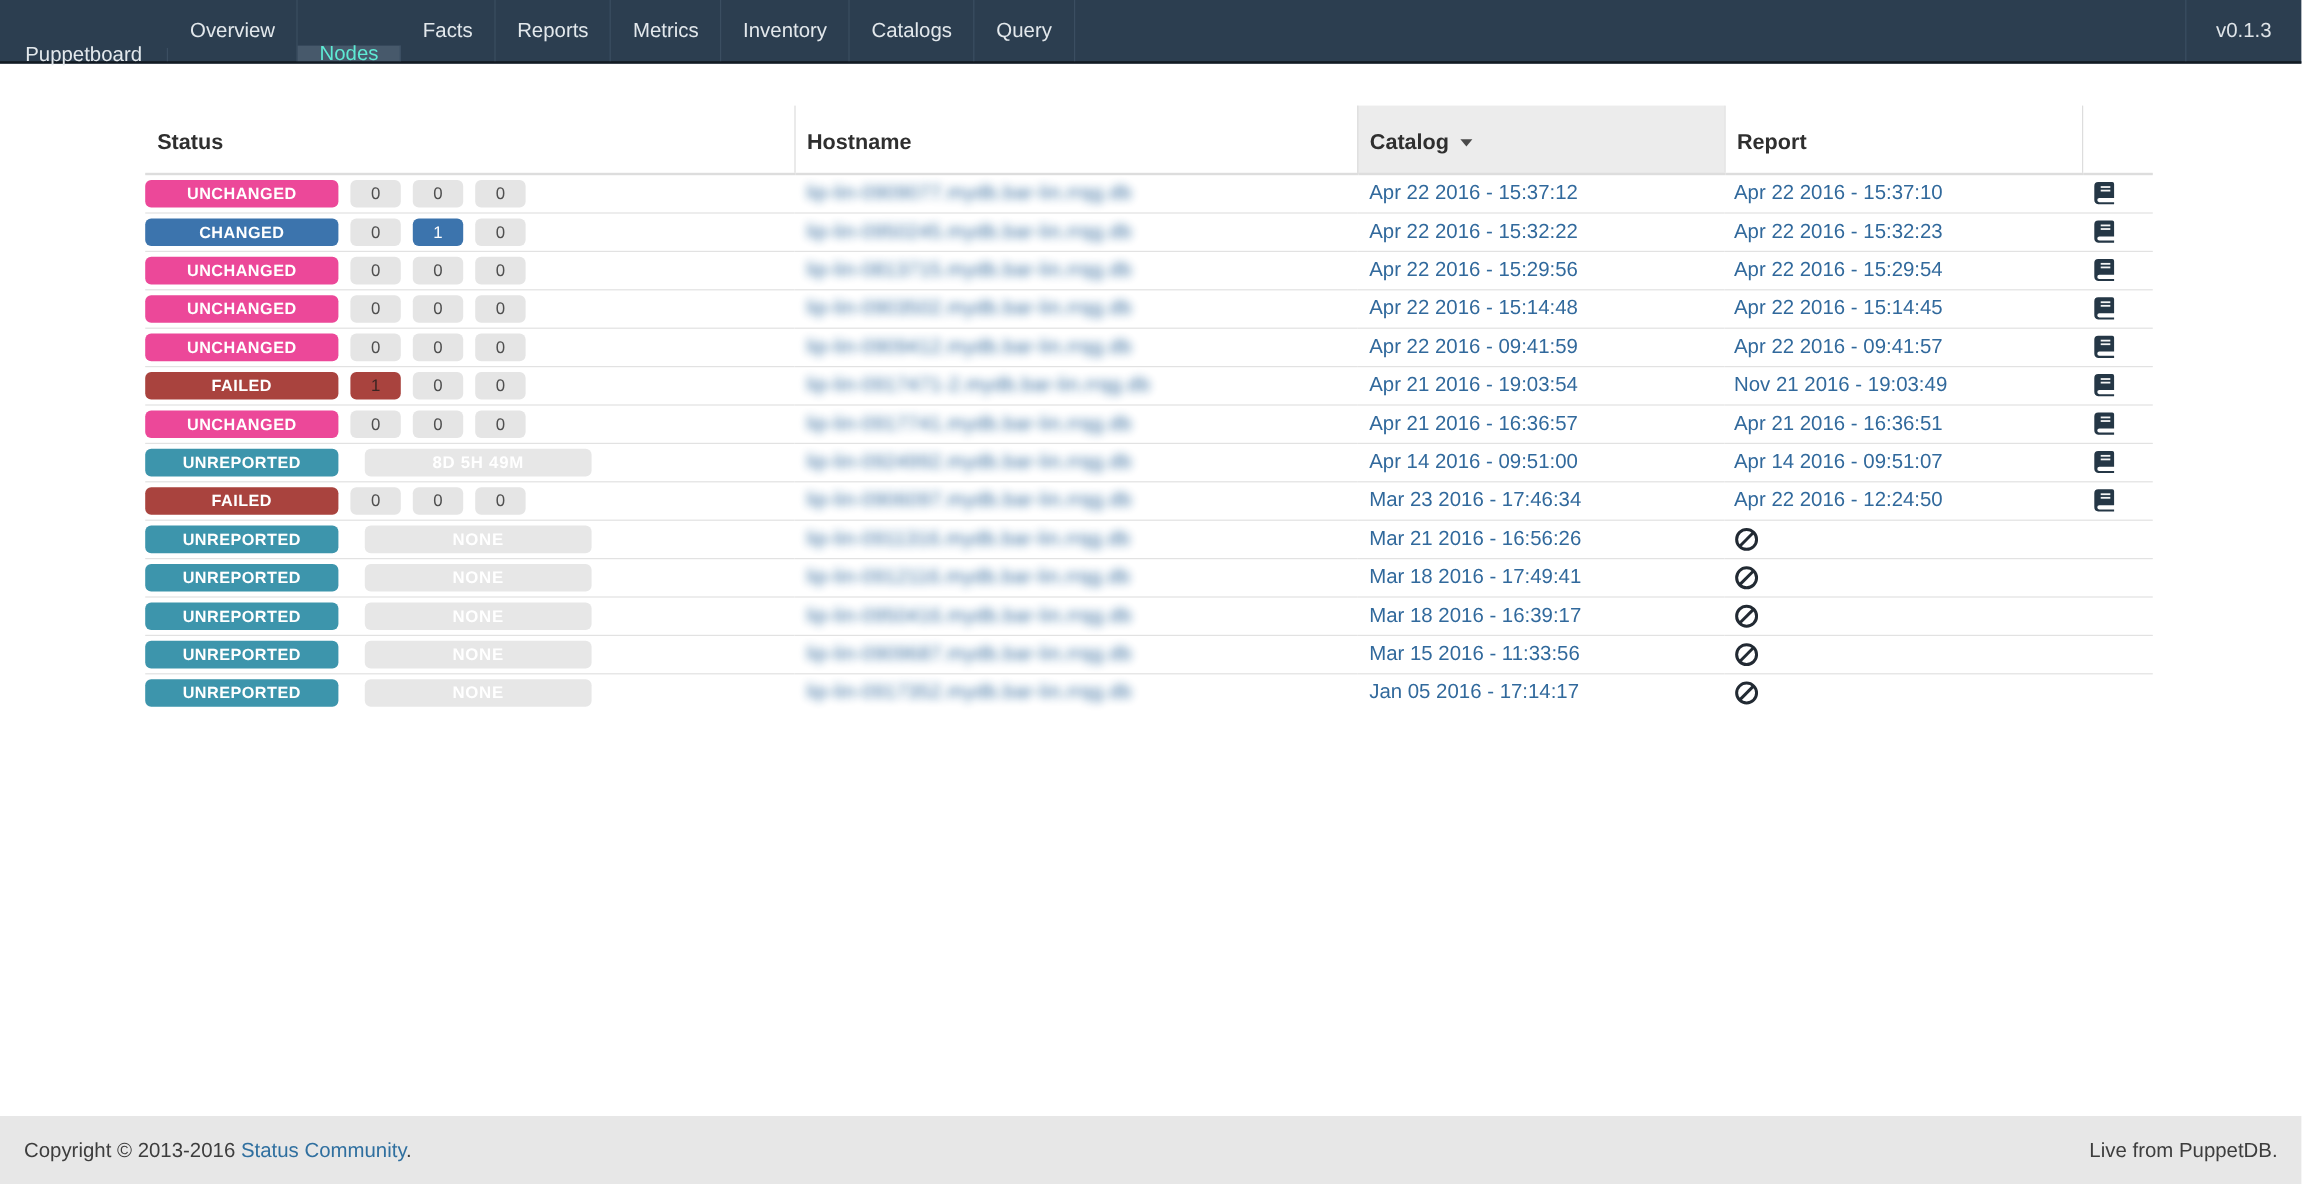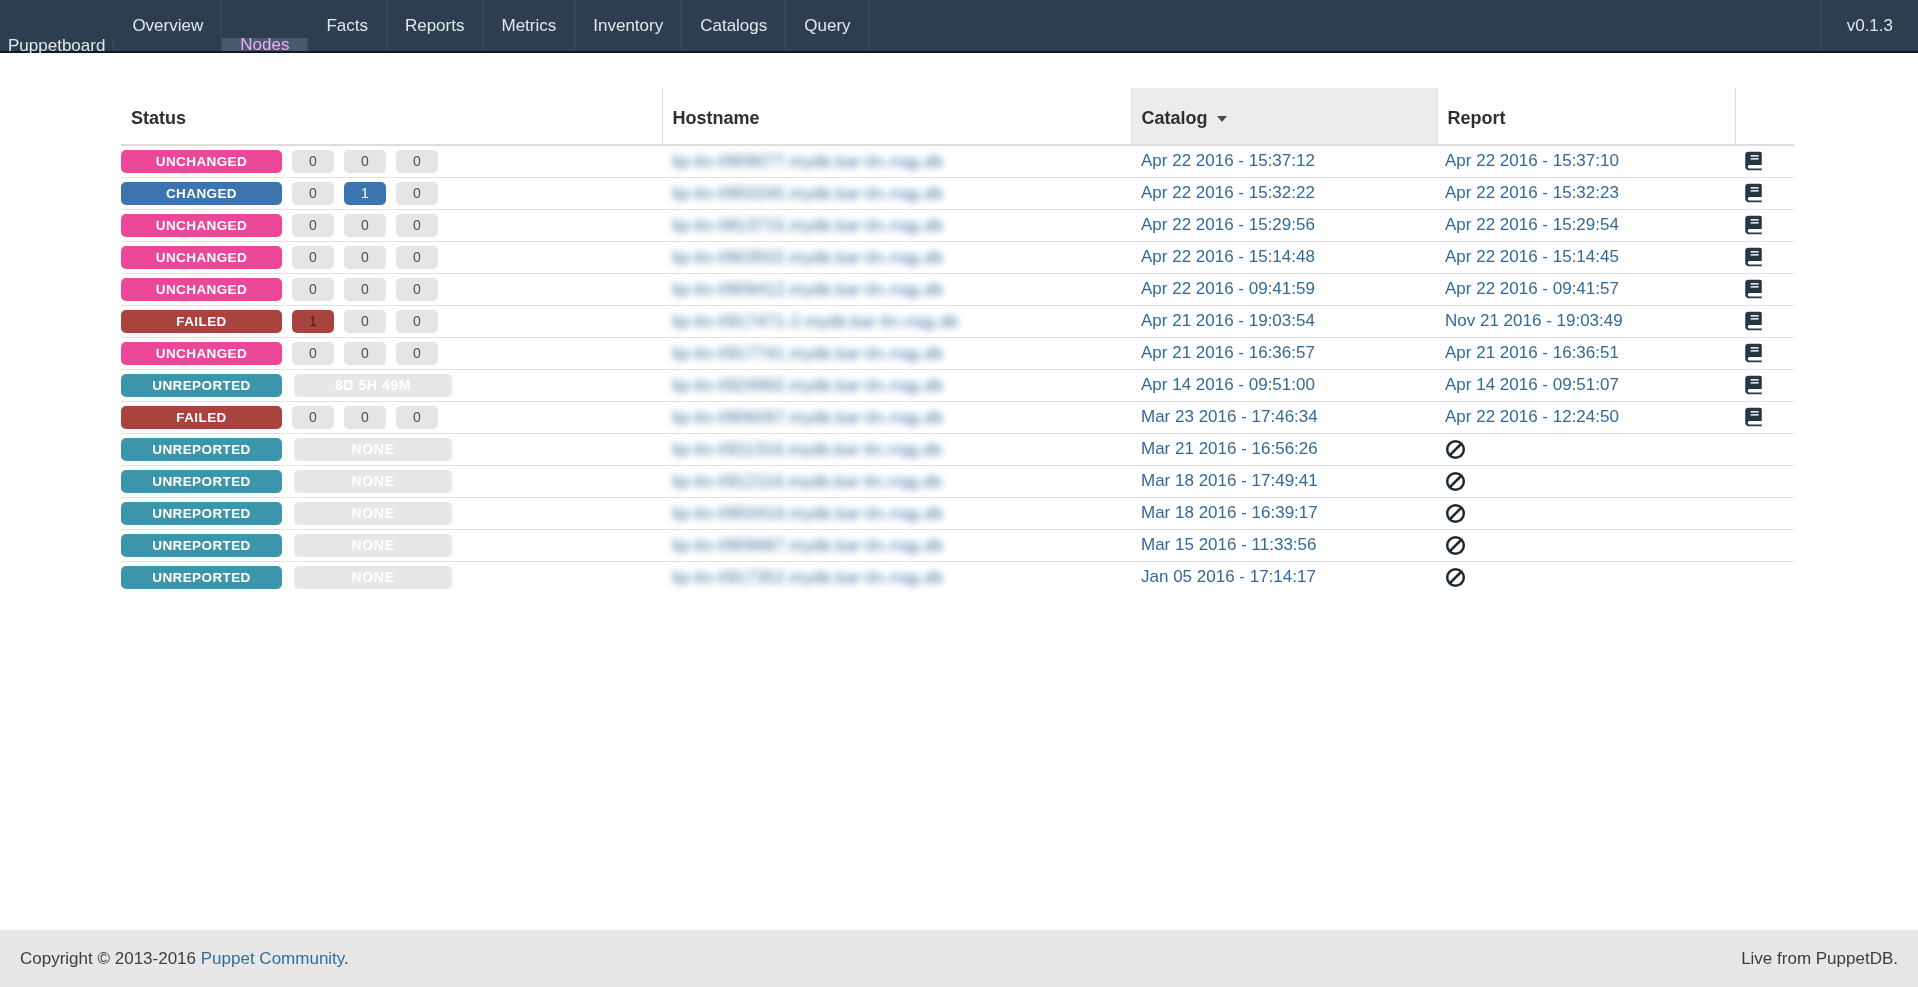--- a/index.html
+++ b/index.html
@@ -15,22 +15,22 @@
     height: 53px; background: #2c3e50;
     border-bottom: 2px solid #121a22;
     display: flex; align-items: stretch; justify-content: space-between;
   }
   .nav-left { display: flex; align-items: stretch; }
   .nav-item {
     display: flex; align-items: center;
     padding: 0 18px; font-size: 17px; color: #e3e8ec;
     border-right: 1px solid #3b4e61; cursor: pointer; white-space: nowrap;
   }
-  .nav-item.brand { padding: 0 8px; margin-top: 40px; }
-  .nav-item.active { background: #47596b; color: #f0abfc; margin-top: 38px; }
+  .nav-item.brand { padding: 0 21px; margin-top: 40px; }
+  .nav-item.active { background: #47596b; color: #5eead4; margin-top: 38px; }
   .caret-down {
     width: 0; height: 0; margin-left: 10px;
     border-left: 5px solid transparent; border-right: 5px solid transparent;
     border-top: 6px solid #cdd5dc;
   }
   .nav-right {
     display: flex; align-items: center; padding: 0 25px;
     border-left: 1px solid #3b4e61; color: #dfe4e8; font-size: 17px; text-align: center;
   }
   
@@ -69,23 +69,23 @@
   .badge.failed     { background: #a9433e; }
   .badge.unreported { background: #3d95ac; }
   .cbox {
     width: 42px; height: 23px; border-radius: 5px; background: #e5e5e5;
     color: #4f4f4f; font-size: 14px; flex: 0 0 auto;
     display: flex; align-items: center; justify-content: center; margin-left: 2px;
   }
   .cbox.changed { background: #3c74ad; color: #ffffff; }
   .cbox.failed  { background: #a9433e; color: #3a2422; }
   .wbox {
-    width: 158px; height: 23px; border-radius: 5px; background: #e7e7e7;
+    width: 189px; height: 23px; border-radius: 5px; background: #e7e7e7;
     color: #ffffff; font-size: 14px; font-weight: bold; letter-spacing: .6px;
-    display: flex; align-items: center; justify-content: center; margin-left: 4px;
+    display: flex; align-items: center; justify-content: center; margin-left: 14px;
   }
   a.cell-link { color: #31699c; text-decoration: none; font-size: 17px; cursor: pointer; }
   a.hostname { filter: blur(3.6px); opacity: .95; font-size: 16.5px; letter-spacing: .3px; }
   td.report-td { padding-left: 8px; }
   td.icon-td { padding-left: 9px; }
   .icon-wrap { display: inline-flex; align-items: center; vertical-align: middle; }
   
   footer {
     position: absolute; left: 0; bottom: 0; width: 100%; height: 57px;
     background: #e7e7e7; font-size: 17px; color: #3d3d3d;
@@ -413,16 +413,16 @@
             </span></td>
           <td class="icon-td"></td>
         </tr>
       </tbody>
   </table>
 </main>
 
 <footer>
   <div>
     <span>Copyright © 2013-2016</span>
-    <a href="#">Puppet Community</a><span>.</span>
+    <a href="#">Status Community</a><span>.</span>
   </div>
   <div>Live from PuppetDB.</div>
 </footer>
 
 </body></html>

